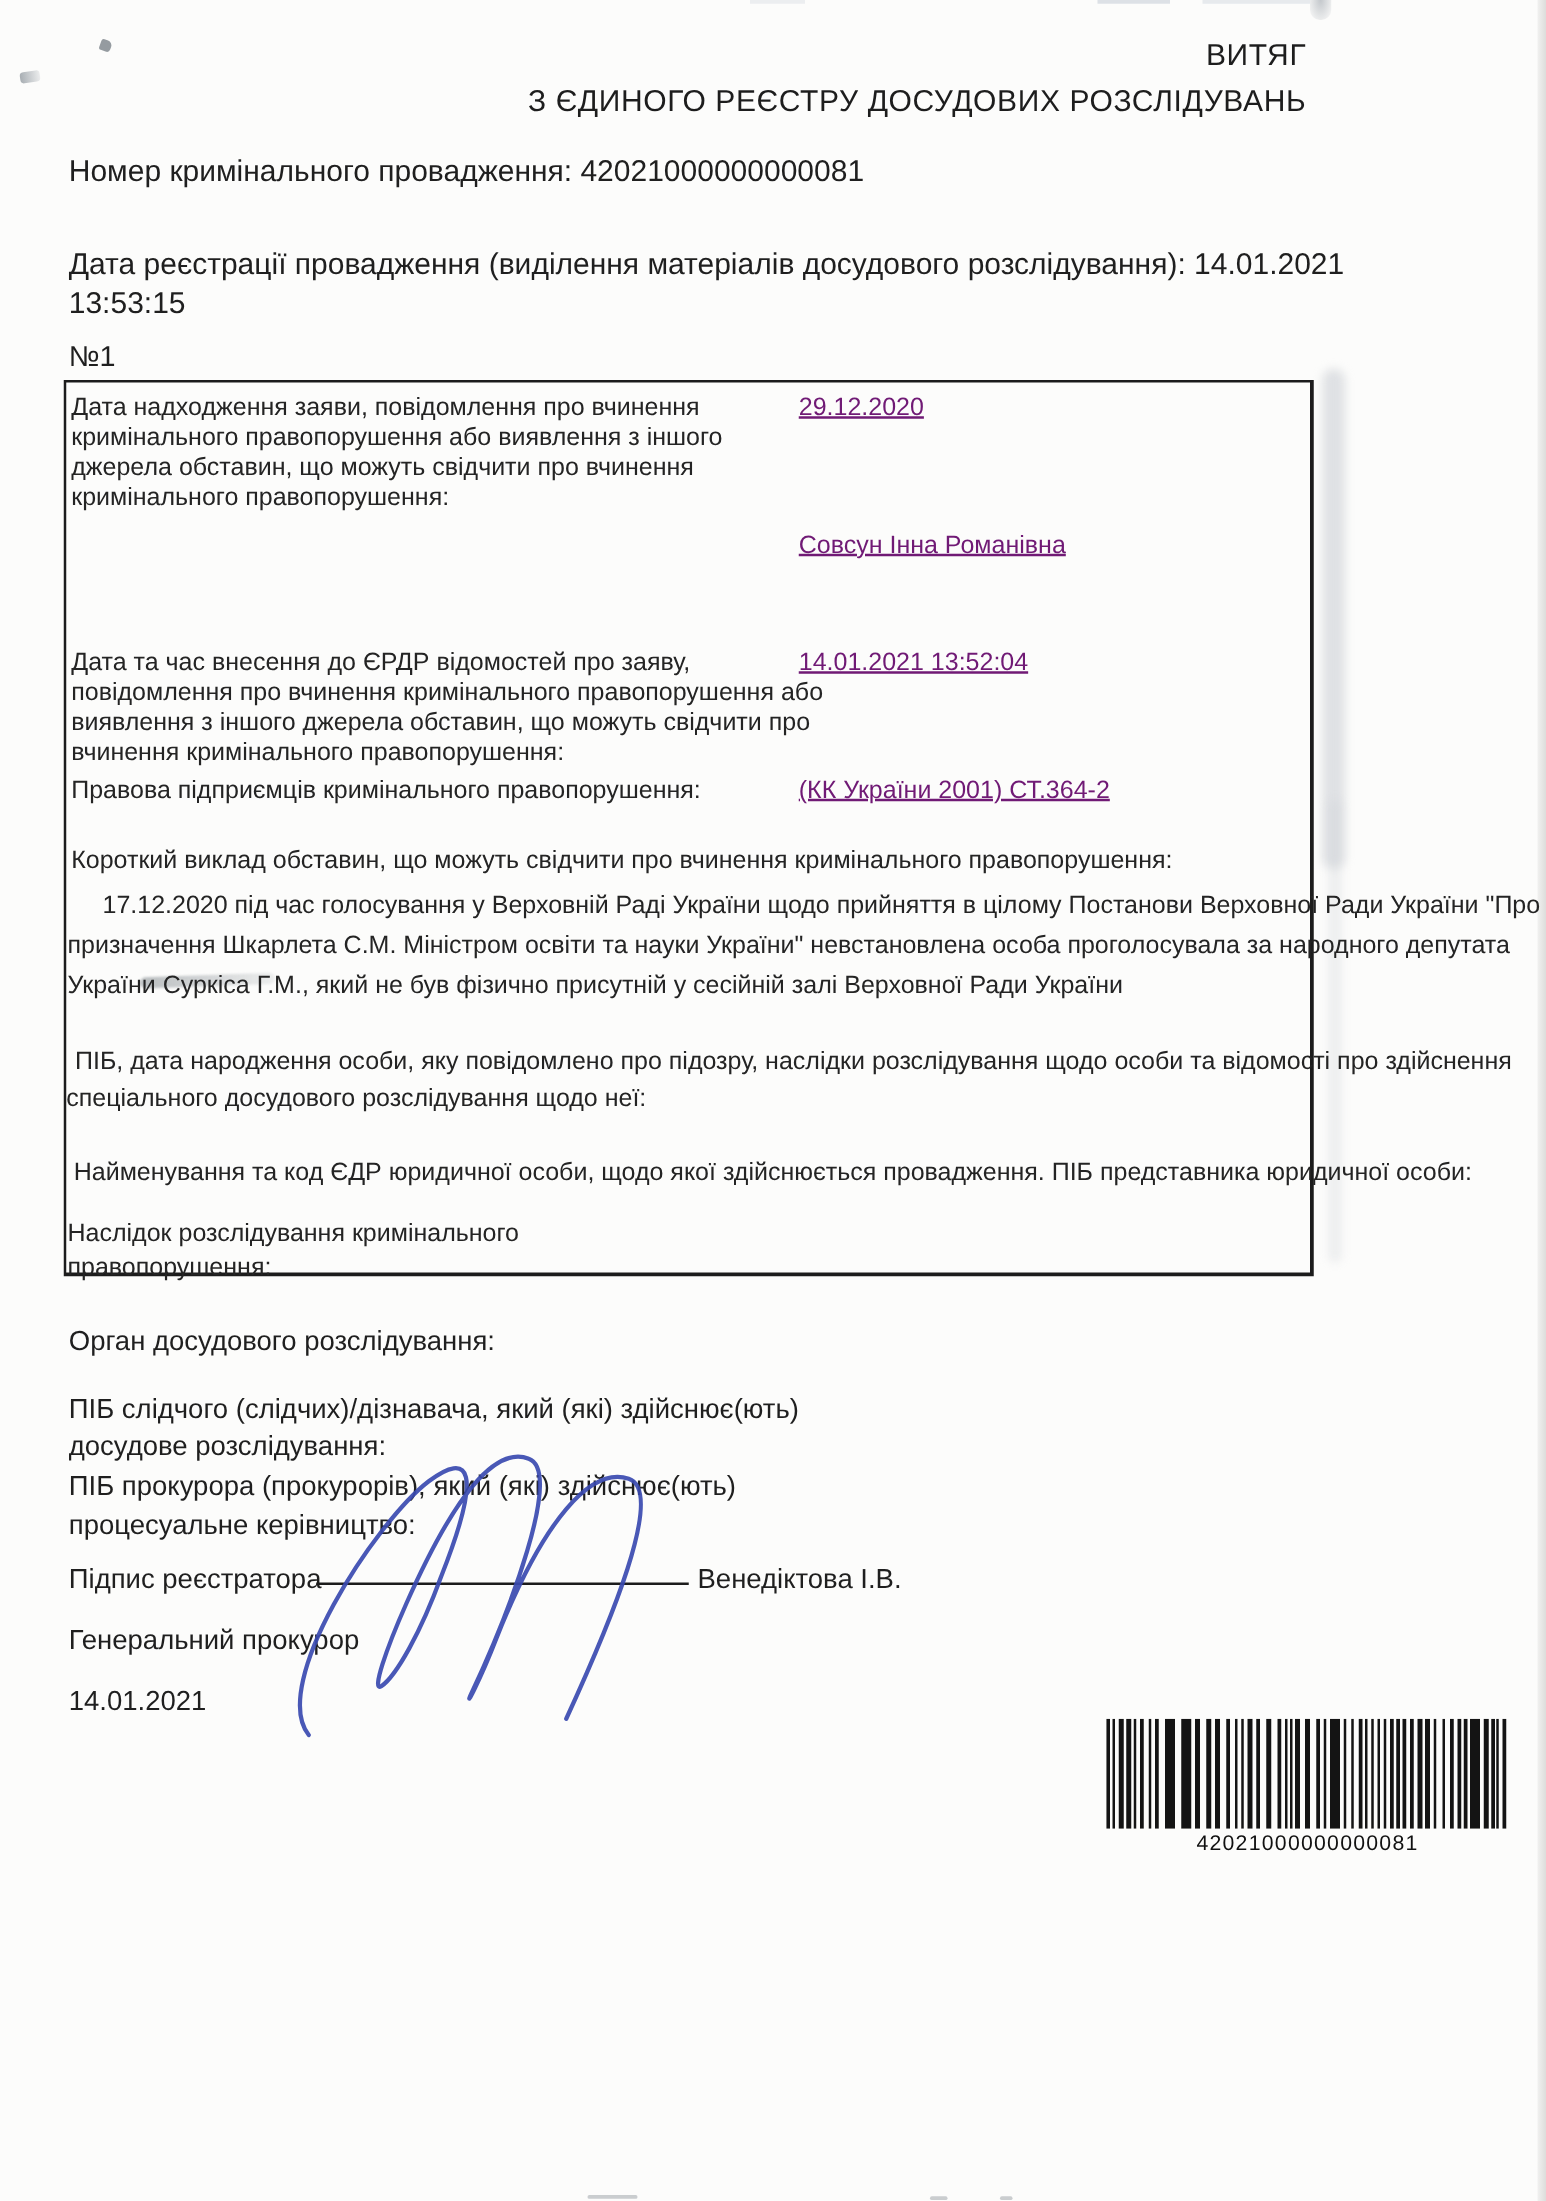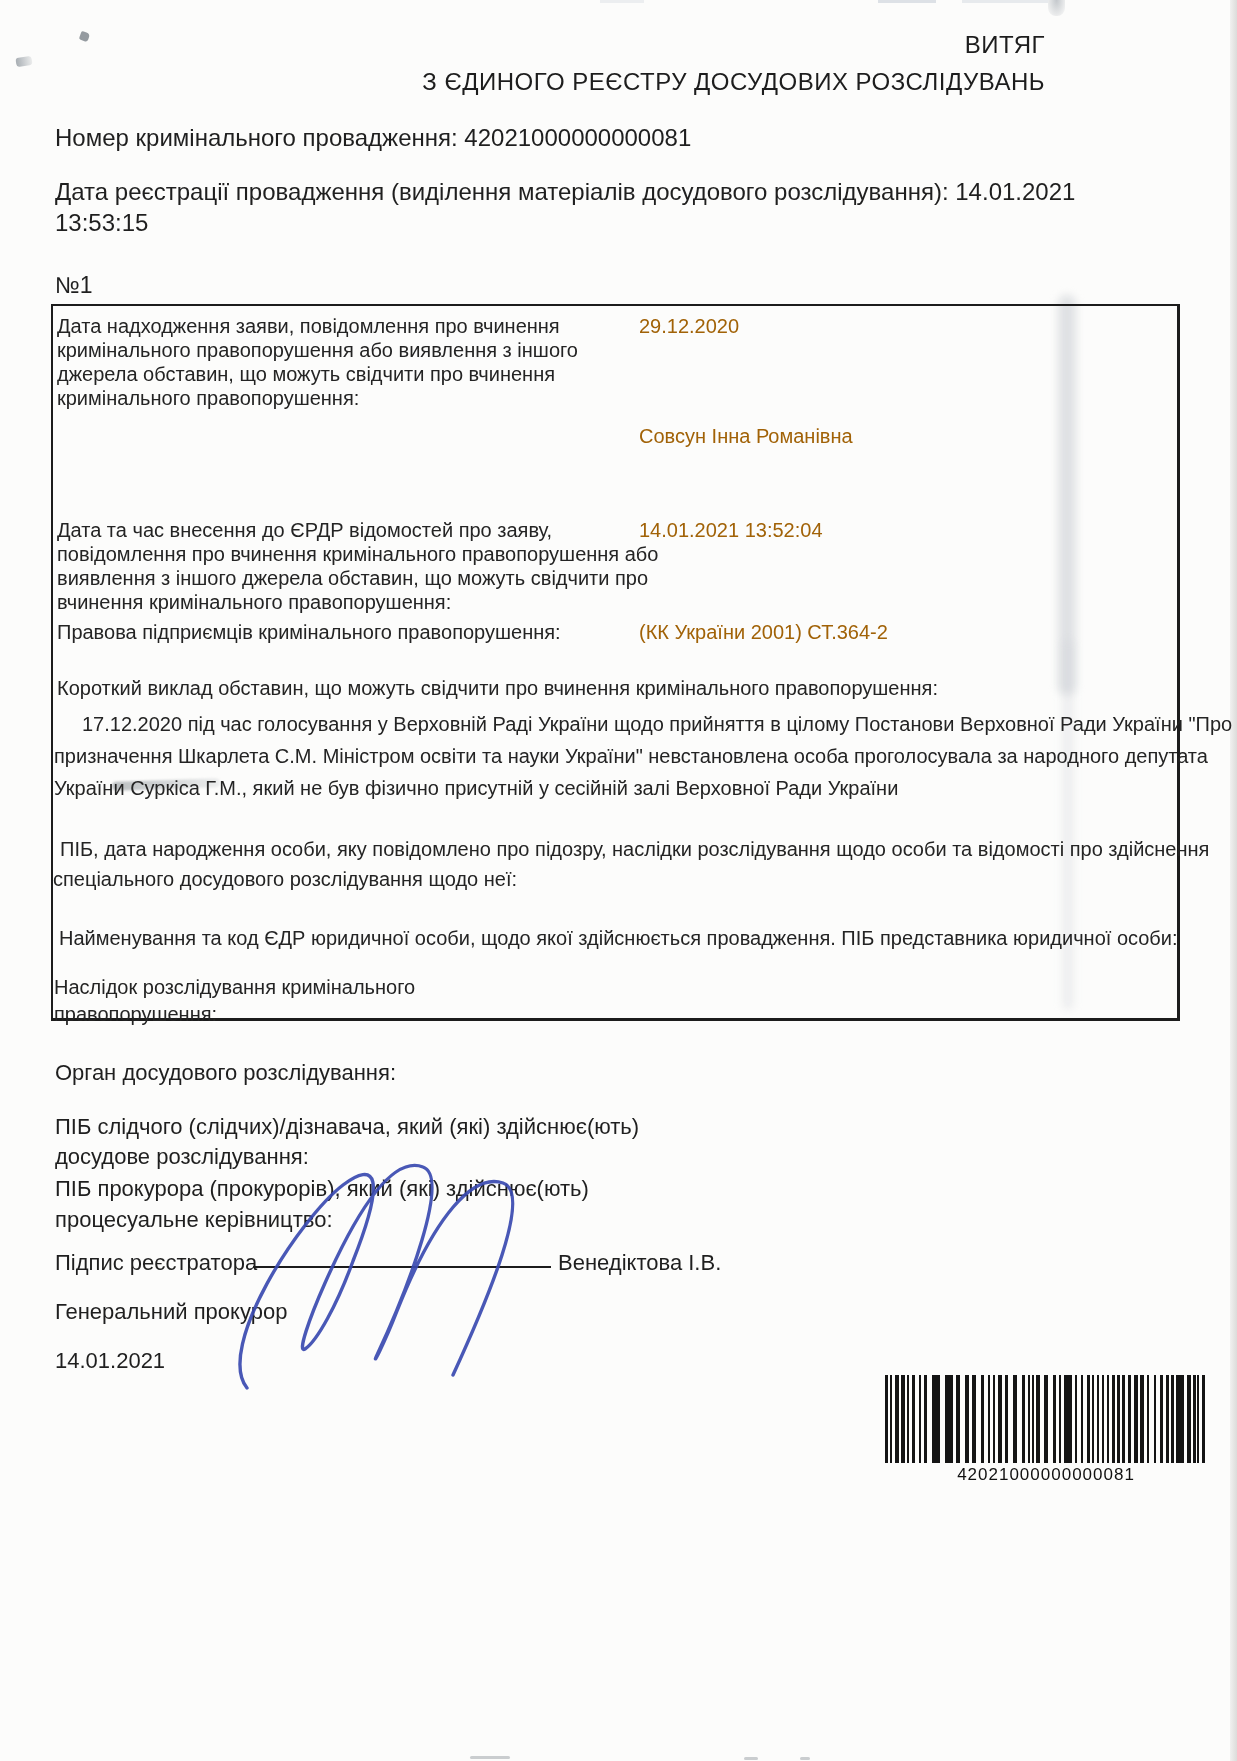--- a/index.html
+++ b/index.html
@@ -12,27 +12,27 @@
     overflow:hidden;
   }
   .abs{position:absolute;}
   .ln{white-space:nowrap;}
   
   .title{left:0;top:26px;width:1045px;text-align:right;font-size:24px;line-height:37px;color:#1d1d1d;letter-spacing:.5px;}
   
   .hdr{font-size:24px;line-height:31px;color:#1f1f1f;}
   
   .tbl{
-    left:51px;top:304px;width:1129px;height:717px;
+    left:51px;top:304px;width:1000px;height:717px;
     border-style:solid;border-color:#1c1c1c;
     border-width:2px 3px 3px 2px;
     box-sizing:border-box;
   }
   .tlabel{font-size:20px;line-height:24px;color:#242424;}
-  .tvalue{font-size:20px;line-height:24px;color:#a16207;white-space:nowrap;}
+  .tvalue{font-size:20px;line-height:24px;color:#701a75;white-space:nowrap;text-decoration:underline;}
   .tpara{font-size:20px;line-height:32px;color:#242424;}
   .tpara2{font-size:20px;line-height:30px;color:#242424;}
   
   .foot{font-size:22px;line-height:30px;color:#1f1f1f;}
   .sigline{height:2px;background:#1c1c1c;}
   
   .bars{overflow:hidden;}
   .bars span{position:absolute;top:0;bottom:0;background:#141414;}
   .bcnum{font-size:17px;letter-spacing:1px;color:#111;text-align:center;white-space:nowrap;}
   
@@ -65,21 +65,21 @@
   <div class="abs botspeck" style="left:744px;top:1757px;width:14px;"></div>
   <div class="abs botspeck" style="left:800px;top:1757px;width:10px;"></div>
 
   <div class="abs title">
     <div class="ln">ВИТЯГ</div>
     <div class="ln">З ЄДИНОГО РЕЄСТРУ ДОСУДОВИХ РОЗСЛІДУВАНЬ</div>
   </div>
 
   <div class="abs hdr ln" style="left:55px;top:122px;">Номер кримінального провадження: 42021000000000081</div>
 
-  <div class="abs hdr" style="left:55px;top:176px;">
+  <div class="abs hdr" style="left:55px;top:196px;">
     <div class="ln">Дата реєстрації провадження (виділення матеріалів досудового розслідування): 14.01.2021</div>
     <div class="ln">13:53:15</div>
   </div>
 
   <div class="abs hdr" style="left:55px;top:270px;font-size:23px;">№1</div>
 
   <div class="abs tbl">
 
     <div class="abs tlabel" style="left:4px;top:8px;">
       <div class="ln">Дата надходження заяви, повідомлення про вчинення</div>

